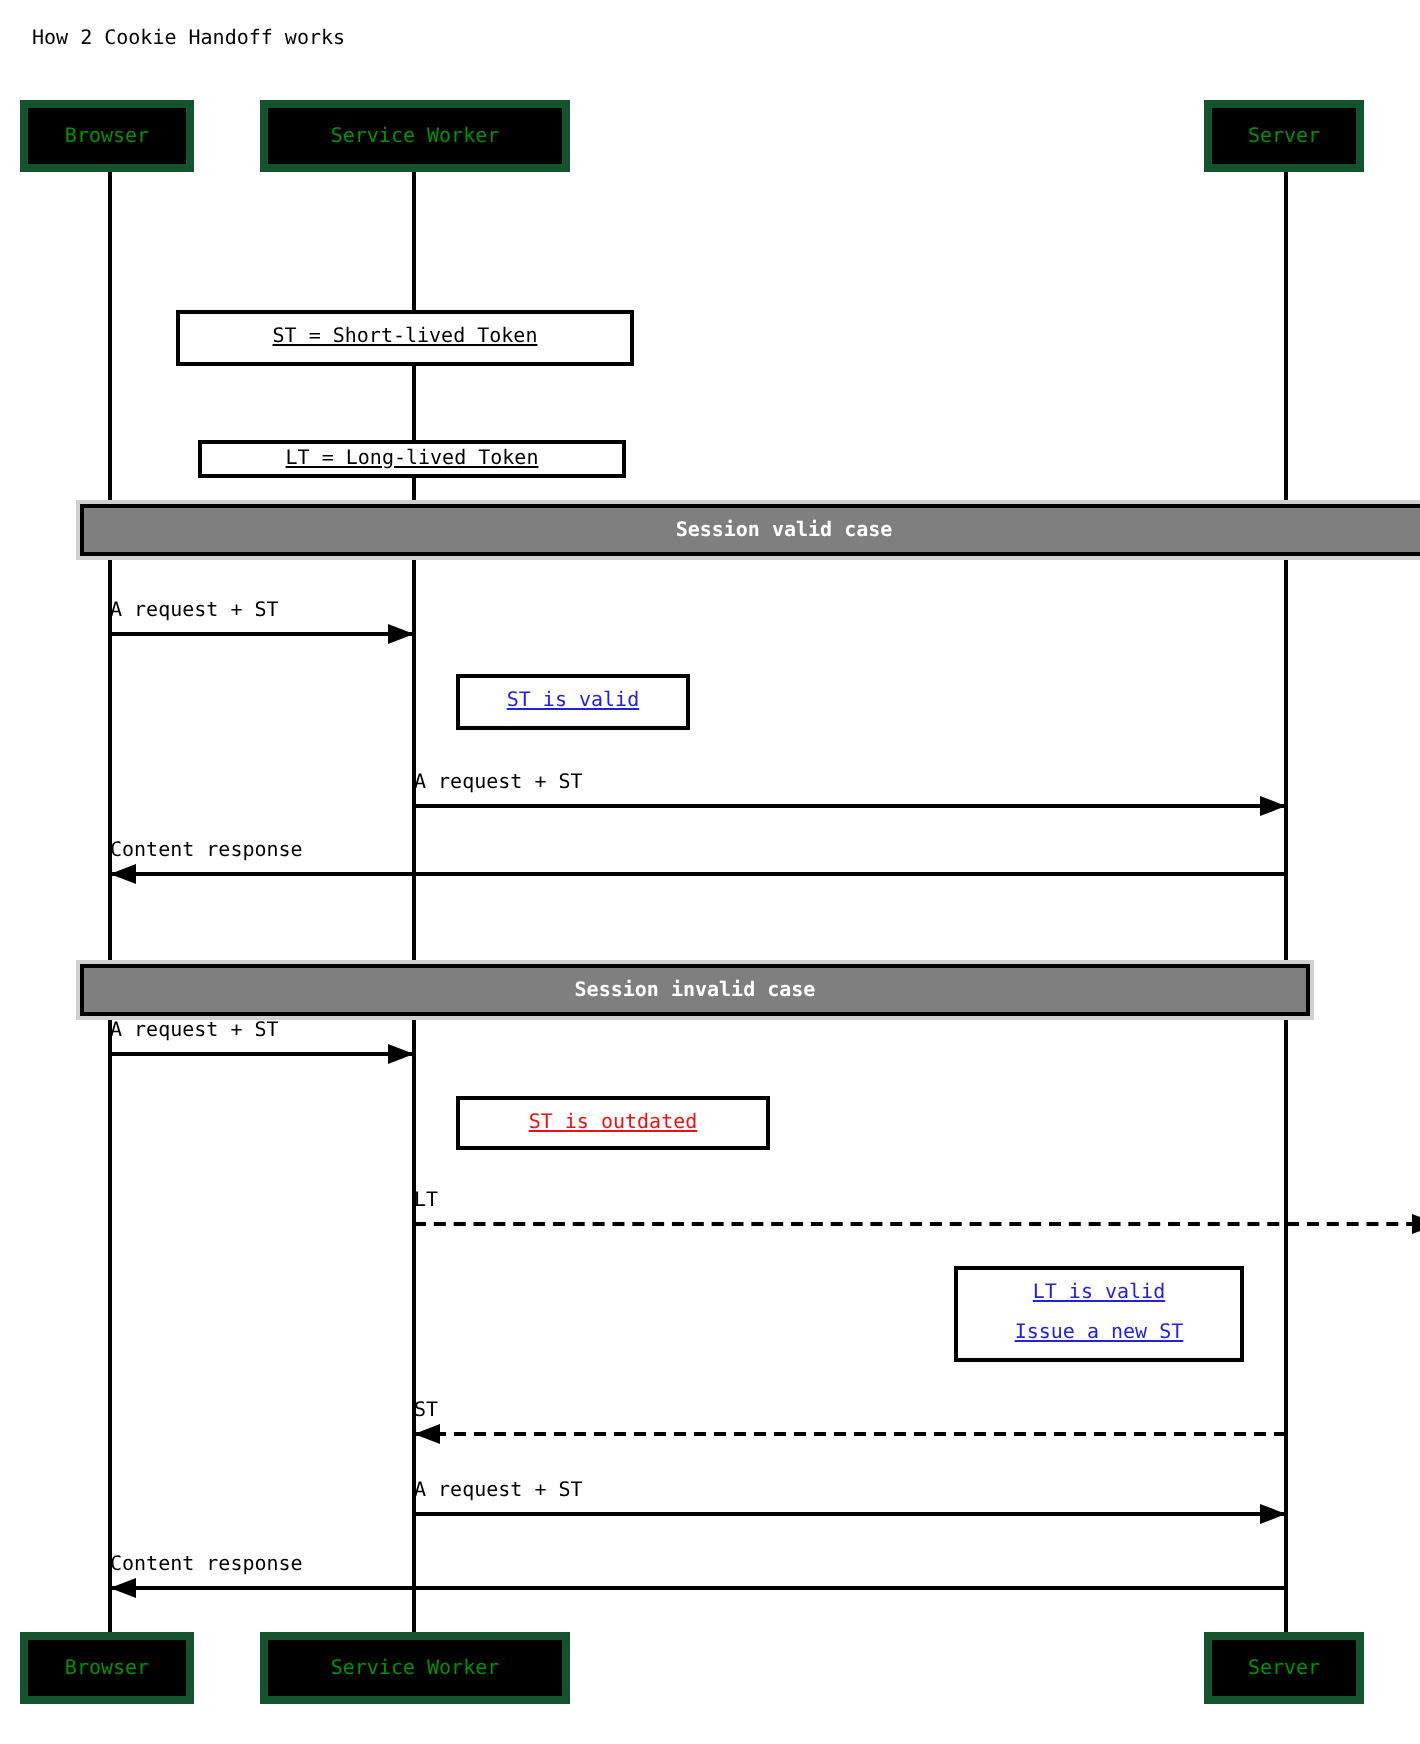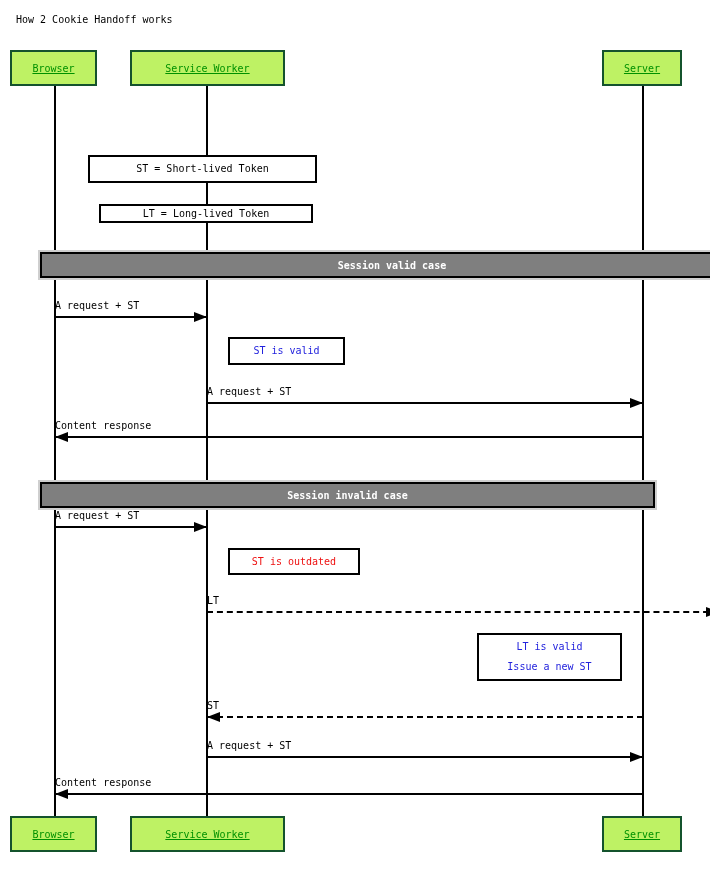--- a/index.html
+++ b/index.html
@@ -5,28 +5,28 @@
   html,body{margin:0;padding:0;background:#fff;}
   #canvas{
     position:relative;width:710px;height:872px;background:var(--background,#fff);
     font-family:"DejaVu Sans Mono","Liberation Mono",monospace;
     font-size:10px;color:#000;overflow:hidden;
   }
   .abs{position:absolute;}
   .title{left:16px;top:10px;line-height:20px;white-space:nowrap;}
   .lifeline{width:2px;background:#000;top:86px;height:731px;}
   .actor{
-    border:2px solid #14532d;background:#bef264;color:var(--actor-text,#009100);
+    border:4px solid #14532d;background:#000000;color:var(--actor-text,#009100);
     display:flex;align-items:center;justify-content:center;
-    box-sizing:border-box;white-space:nowrap;text-decoration:underline;
+    box-sizing:border-box;white-space:nowrap;
   }
   .note{
     border:2px solid #000;background:#fff;z-index:3;
     display:flex;flex-direction:column;align-items:center;justify-content:center;
-    box-sizing:border-box;text-align:center;white-space:nowrap;line-height:20px;
+    box-sizing:border-box;text-align:center;white-space:nowrap;line-height:20px;text-decoration:underline;
   }
   .note.blue{color:var(--note-blue,#2222dd);}
   .note.red{color:var(--note-red,#ee1111);}
   .divider{
     background:var(--divider-bg,#7f7f7f);border:2px solid #000;
     box-shadow:0 0 0 2px #cfcfcf;color:var(--divider-text,#fff);
     font-weight:bold;display:flex;align-items:center;justify-content:center;
     box-sizing:border-box;z-index:4;white-space:nowrap;
   }
   .msg{position:absolute;z-index:2;}
@@ -47,21 +47,21 @@
 
   <div class="abs lifeline" style="left:54px;"></div>
   <div class="abs lifeline" style="left:206px;"></div>
   <div class="abs lifeline" style="left:642px;"></div>
 
   <div class="abs actor" style="left:10px;top:50px;width:87px;height:36px;">Browser</div>
   <div class="abs actor" style="left:130px;top:50px;width:155px;height:36px;">Service Worker</div>
   <div class="abs actor" style="left:602px;top:50px;width:80px;height:36px;">Server</div>
 
   <div class="abs note" style="left:88px;top:155px;width:229px;height:28px;">ST = Short-lived Token</div>
-  <div class="abs note" style="left:99px;top:204px;width:214px;height:19px;">LT = Long-lived Token</div>
+  <div class="abs note" style="left:99px;top:220px;width:214px;height:19px;">LT = Long-lived Token</div>
 
   <div class="abs divider" style="left:40px;top:252px;width:704px;height:26px;">Session valid case</div>
 
   <div class="msg" style="left:55px;top:296px;width:152px;">
     <div class="lbl">A request + ST</div>
     <div class="line solid">
         <span class="arrow right"></span>
       </div>
   </div>
 
@@ -83,21 +83,21 @@
 
   <div class="abs divider" style="left:40px;top:463px;width:615px;height:26px;margin-top:19px;">Session invalid case</div>
 
   <div class="msg" style="left:55px;top:506px;width:152px;">
     <div class="lbl">A request + ST</div>
     <div class="line solid">
         <span class="arrow right"></span>
       </div>
   </div>
 
-  <div class="abs note red" style="left:228px;top:548px;width:132px;height:27px;">ST is outdated</div>
+  <div class="abs note red" style="left:228px;top:548px;width:157px;height:27px;">ST is outdated</div>
 
   <div class="msg" style="left:207px;top:591px;width:512px;">
     <div class="lbl">LT</div>
     <div class="line dashed">
         <span class="arrow right"></span>
       </div>
   </div>
 
   <div class="abs note blue" style="left:477px;top:633px;width:145px;height:48px;">
     <div>LT is valid</div>

